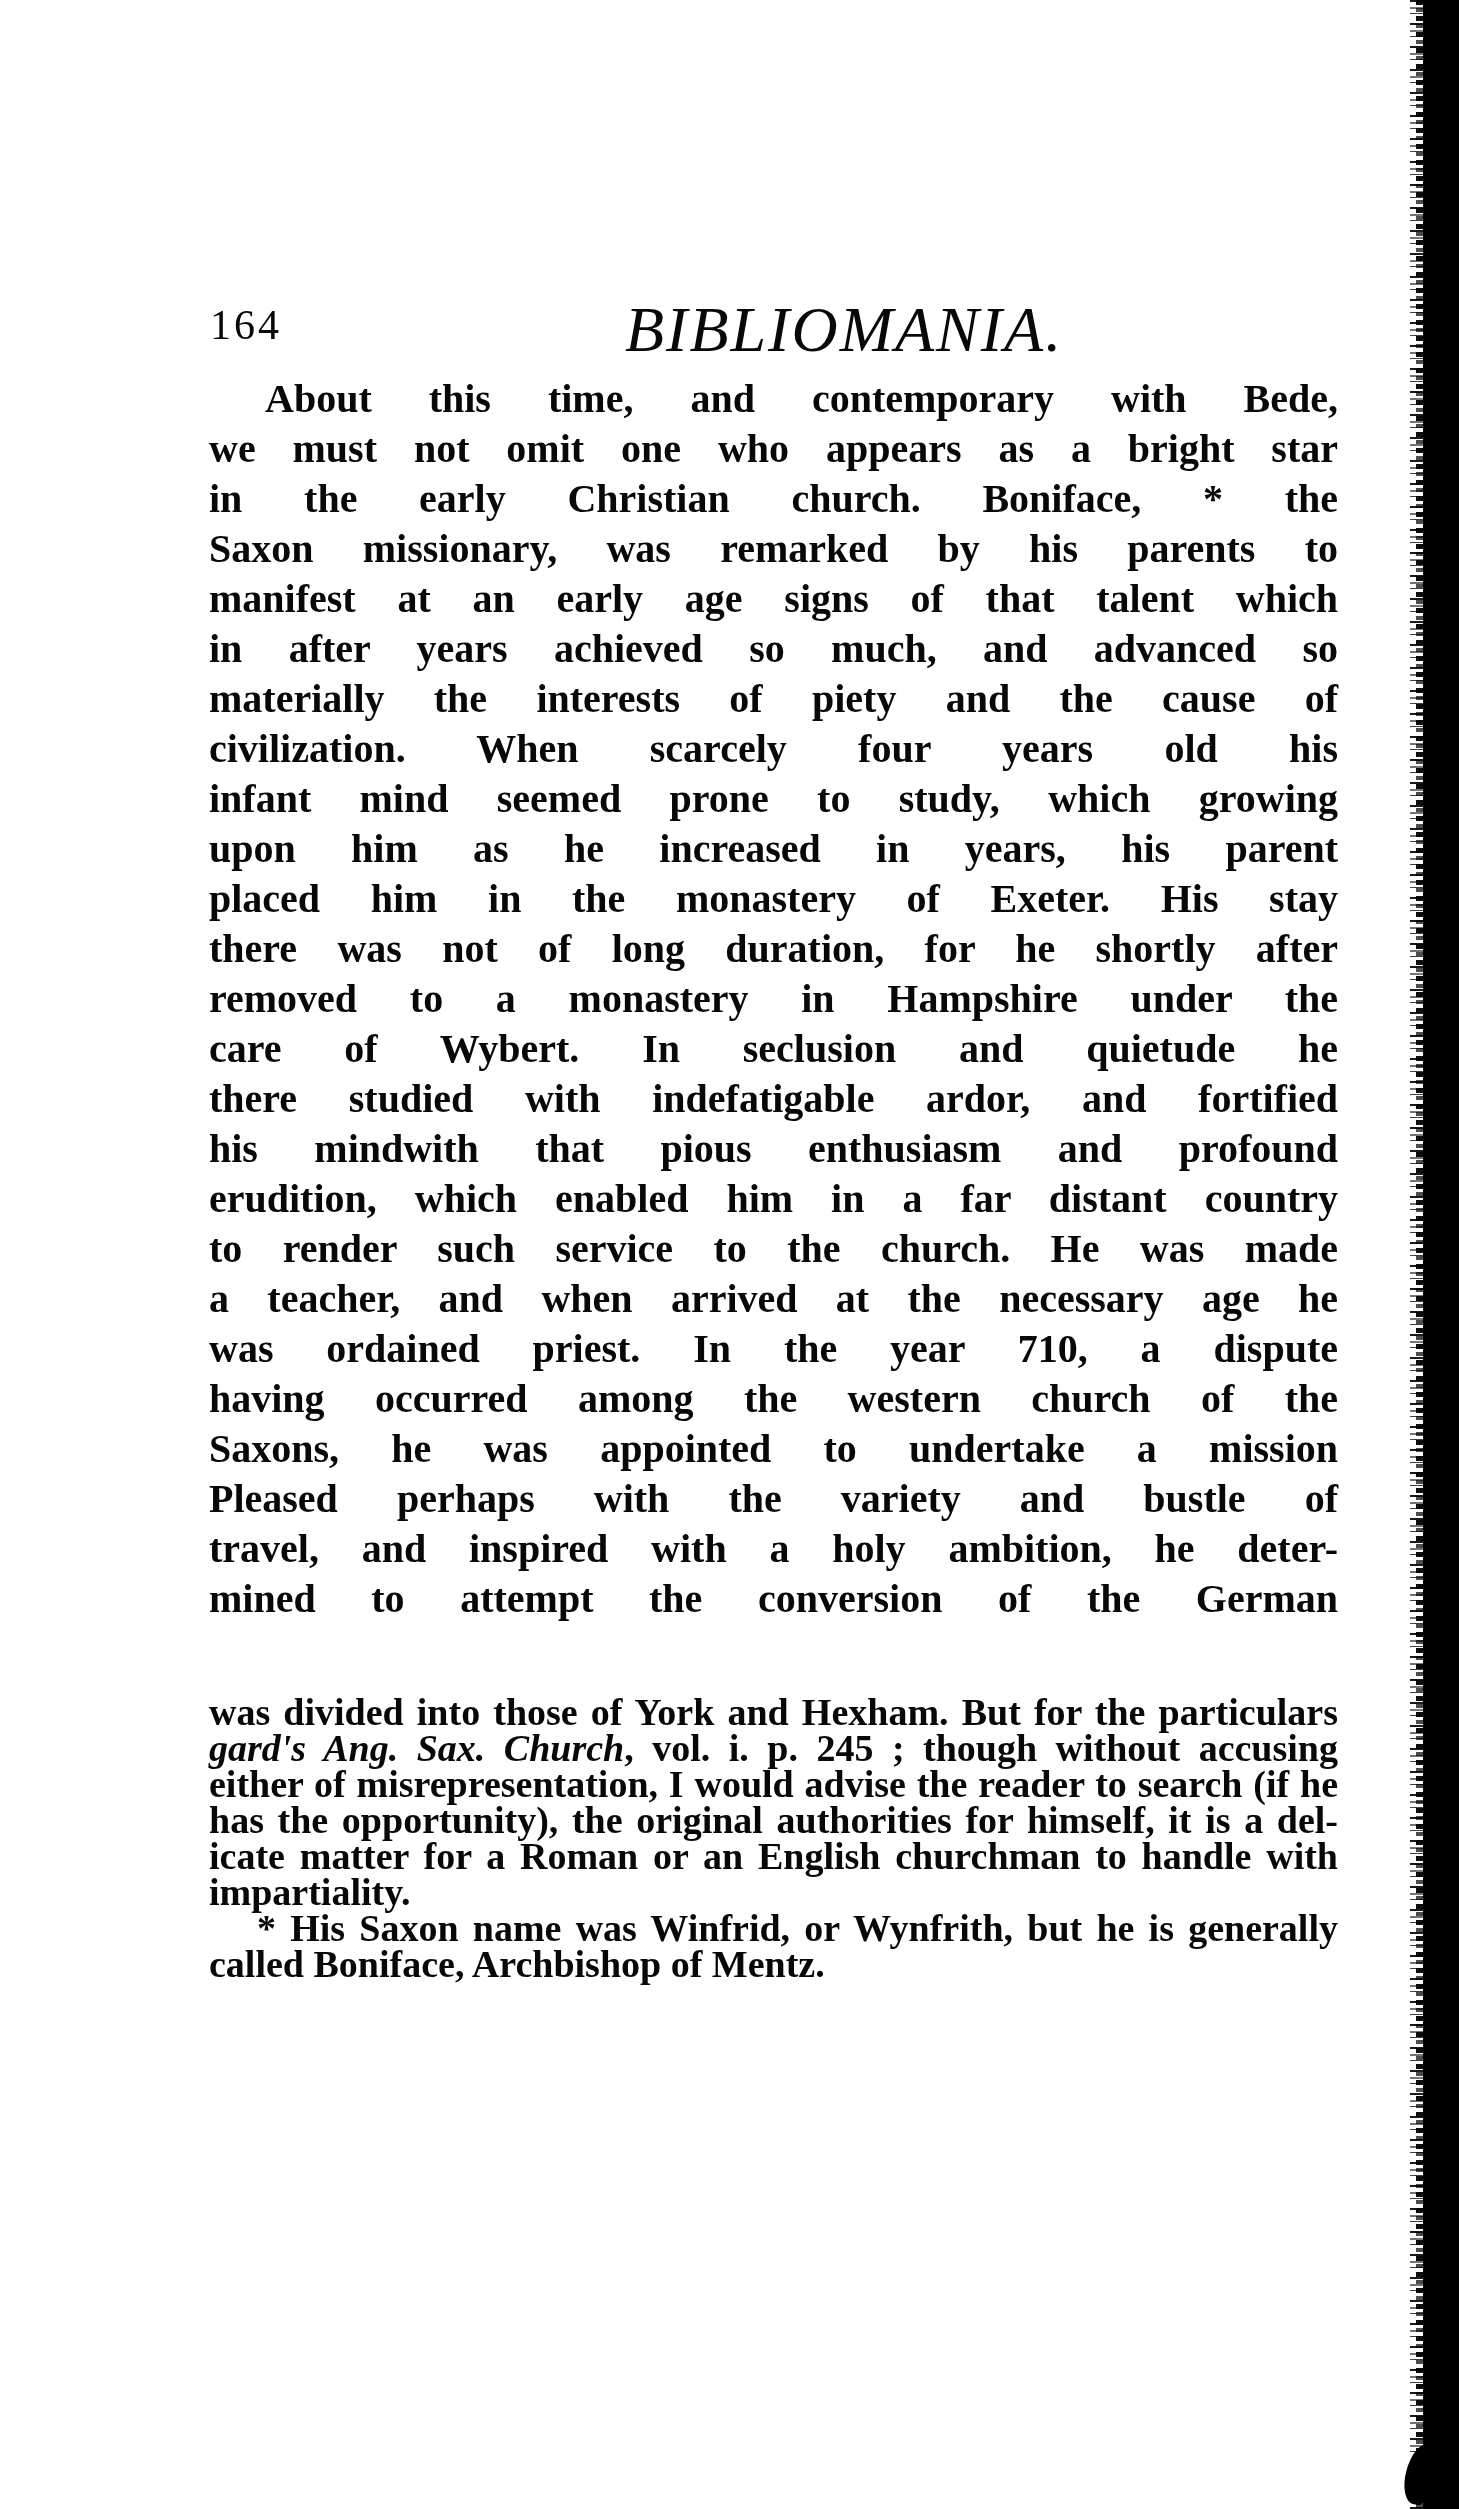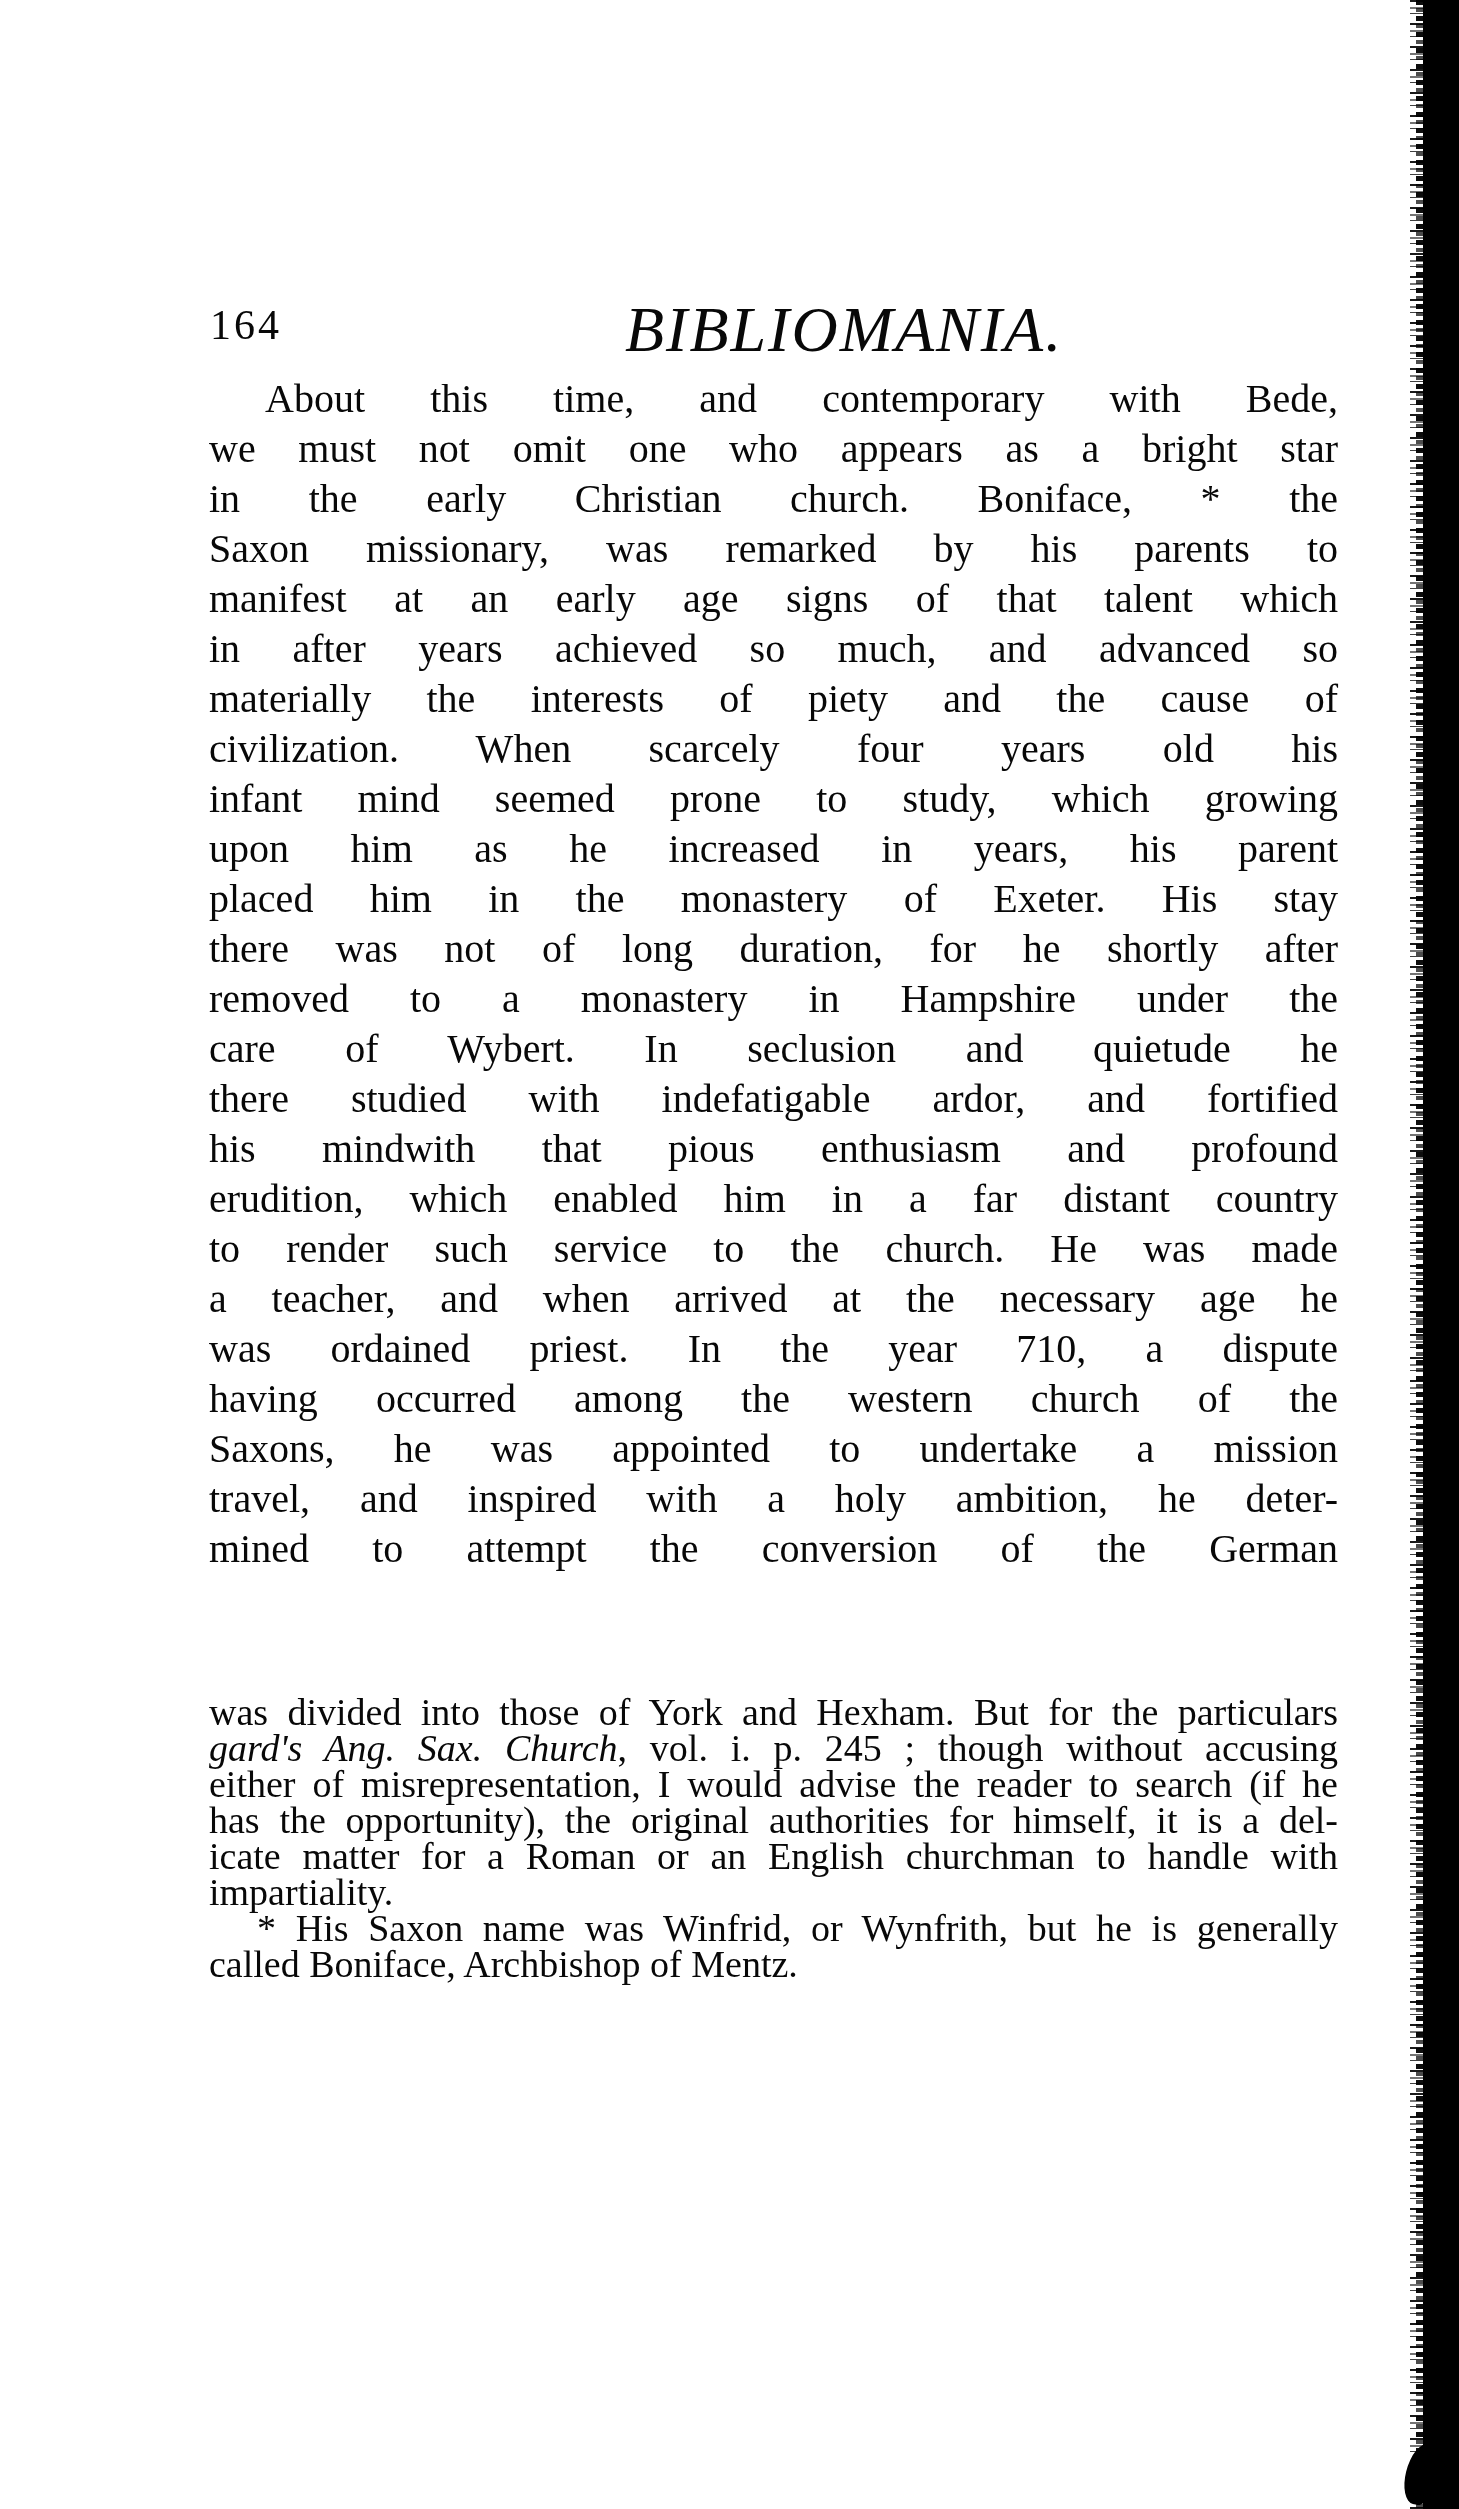--- a/index.html
+++ b/index.html
@@ -32,21 +32,21 @@
     font-weight:500;
   }
   .bodytext .line:first-child{text-indent:56px;}
   
   .footnote{
     position:absolute;left:209px;top:1694px;width:1129px;
     font-size:38px;line-height:36px;
     font-weight:500;
   }
   .footnote .line.indent{text-indent:48px;}
-  .line{text-align:left;white-space:normal;}
+  .line{text-align:left;white-space:normal;font-weight:bold;}
   .line.just{text-align:justify;text-align-last:justify;}
   .line em{font-style:italic;}
   
   .scan-band{
     position:absolute;top:0;right:0;height:100%;width:37px;
     background:var(--band);
   }
   .scan-band::before{
     content:"";position:absolute;left:-13px;top:0;width:13px;height:100%;
     background:
@@ -98,20 +98,21 @@
       <div class="line just"><span>removed to a monastery in Hampshire under the</span></div>
       <div class="line just"><span>care of Wybert.  In seclusion and quietude he</span></div>
       <div class="line just"><span>there studied with indefatigable ardor, and fortified</span></div>
       <div class="line just"><span>his mindwith that pious enthusiasm and profound</span></div>
       <div class="line just"><span>erudition, which enabled him in a far distant country</span></div>
       <div class="line just"><span>to render such service to the church.  He was made</span></div>
       <div class="line just"><span>a teacher, and when arrived at the necessary age he</span></div>
       <div class="line just"><span>was ordained priest.  In the year 710, a dispute</span></div>
       <div class="line just"><span>having occurred among the western church of the</span></div>
       <div class="line just"><span>Saxons, he was appointed to undertake a mission</span></div>
+      <div class="line just"><span>Pleased perhaps with the variety and bustle of</span></div>
       <div class="line just"><span>travel, and inspired with a holy ambition, he deter-</span></div>
       <div class="line just"><span>mined to attempt the conversion of the German</span></div>
     </main>
 
   <section class="footnote">
       <div class="line just"><span>was divided into those of York and Hexham.  But for the particulars</span></div>
       <div class="line just"><em>gard's Ang. Sax. Church</em><span>, vol. i. p. 245 ; though without accusing</span></div>
       <div class="line just"><span>either of misrepresentation, I would advise the reader to search (if he</span></div>
       <div class="line just"><span>has the opportunity), the original authorities for himself, it is a del-</span></div>
       <div class="line just"><span>icate matter for a Roman or an English churchman to handle with</span></div>

